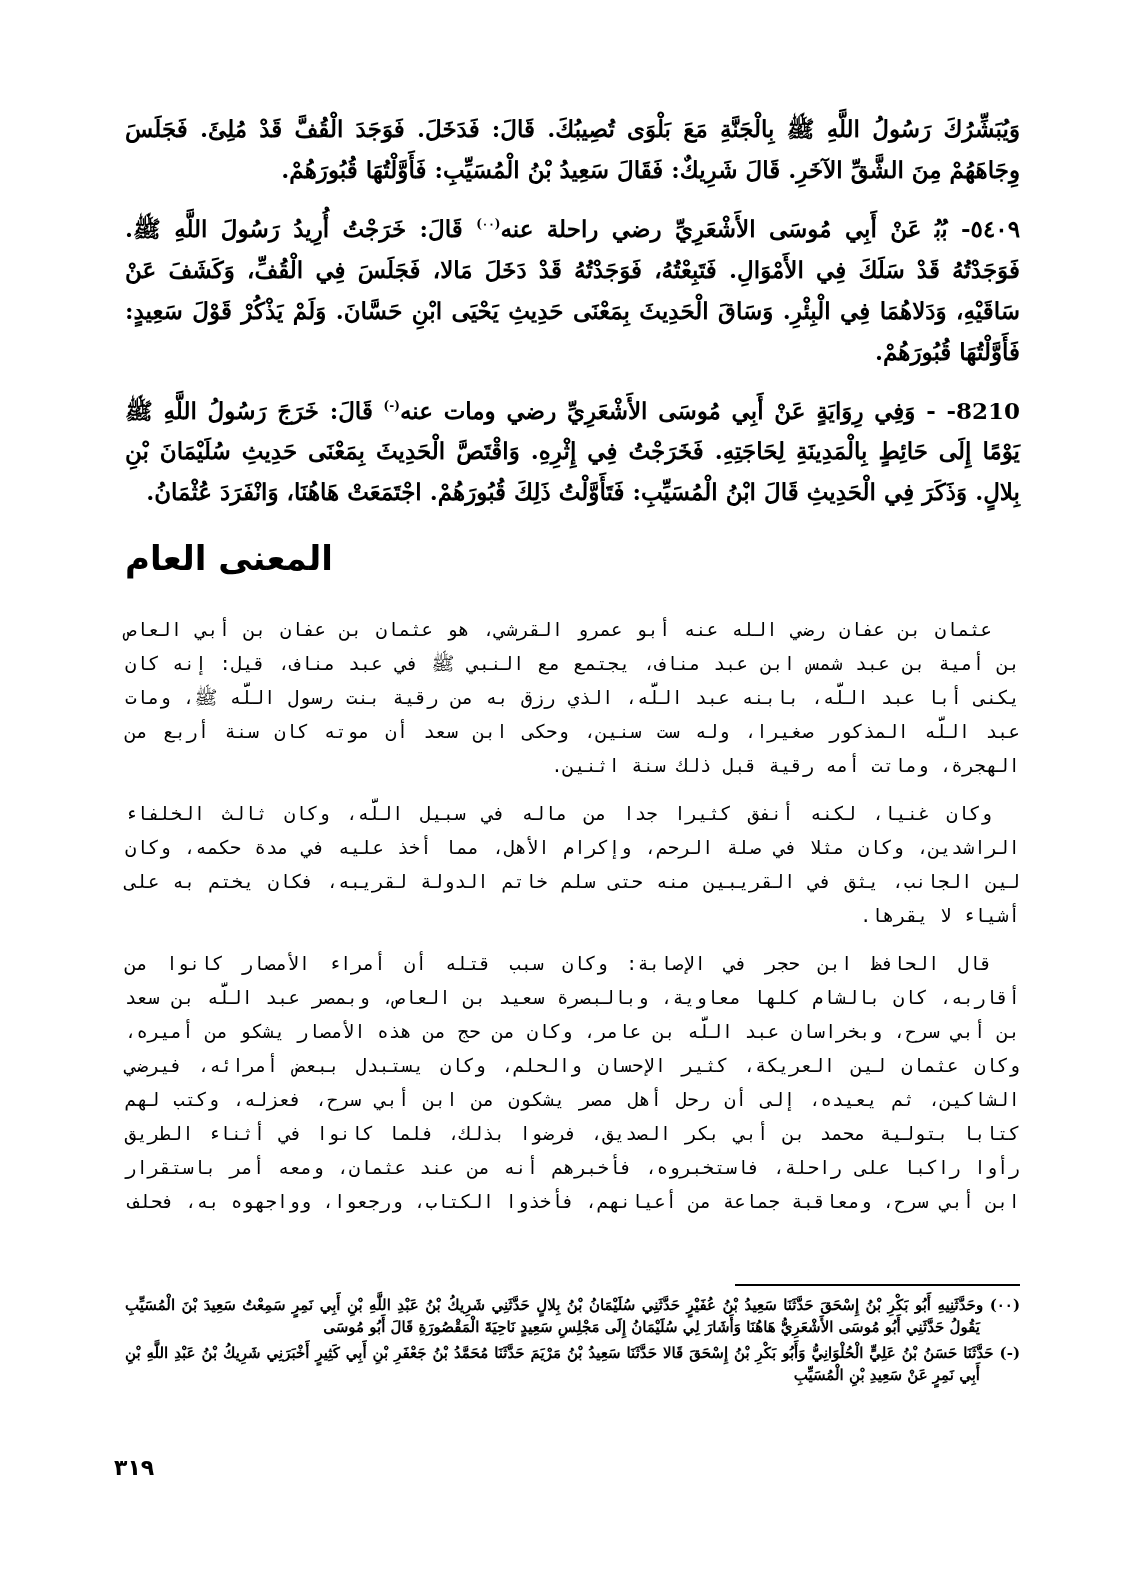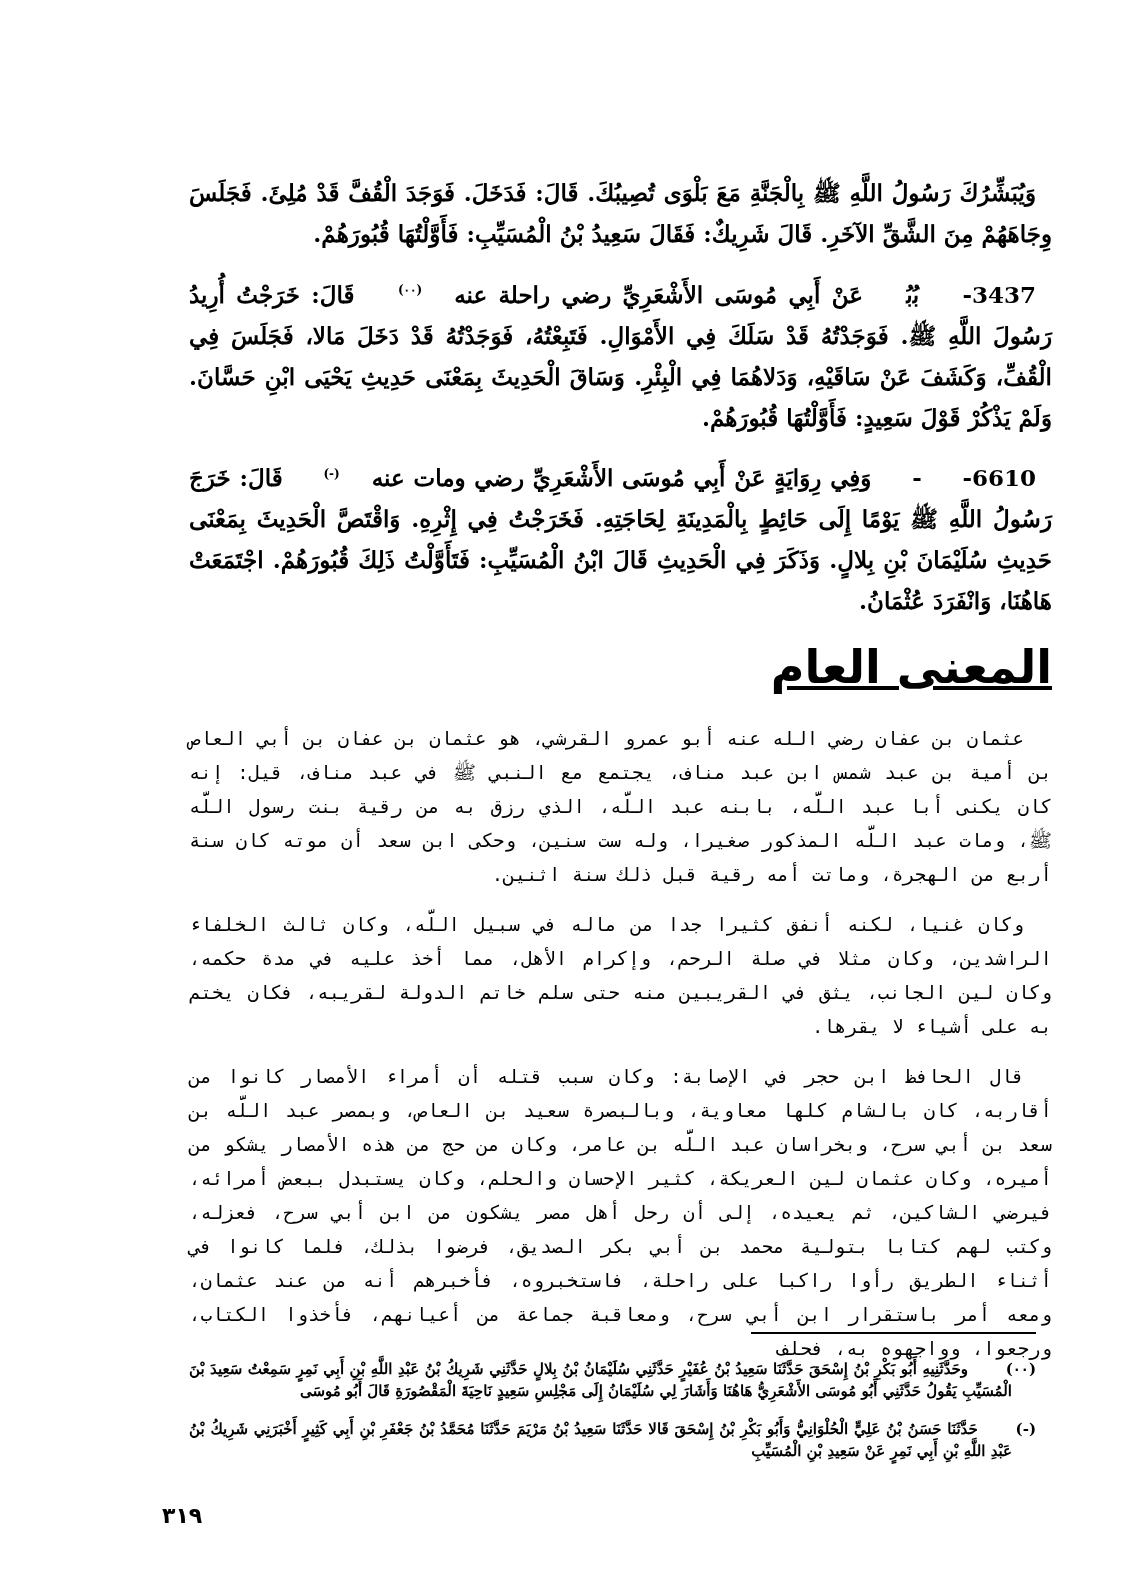--- a/index.html
+++ b/index.html
@@ -1,15 +1,15 @@
 <!DOCTYPE html>
 <html><head>
 <meta charset="utf-8">
 <style>
-  * { box-sizing: border-box; margin: 16px; padding: 0; }
+  * { box-sizing: border-box; margin: 0; padding: 0; }
   html, body { width: 1133px; height: 1574px; background: #ffffff; }
   body {
     position: relative;
     font-family: "DejaVu Sans", sans-serif;
     color: #000000;
     overflow: hidden;
   }
   .page {
     position: absolute;
     left: 125px;
@@ -24,26 +24,25 @@
     line-height: 41px;
     text-align: justify;
     text-align-last: right;
     margin-bottom: 14px;
   }
   .hadith .num { font-weight: bold; }
   .hadith sup { font-size: 12px; vertical-align: super; }
   .section-title {
     font-family: "DejaVu Sans", sans-serif;
     font-weight: bold;
-    font-size: 46px;
-    text-align: right;
+    font-size: 34px;
+    text-align: left;
     margin-top: 22px;
     margin-bottom: 32px;
     line-height: 48px;
-    text-decoration: underline;
   }
   .body-para {
     font-family: Liberation Mono, monospace;
     font-size: 19px;
     line-height: 34px;
     text-align: justify;
     text-align-last: right;
     text-indent: 28px;
     margin-bottom: 14px;
   }
@@ -86,28 +85,28 @@
 </head>
 <body>
 
 <div class="page">
 
   <p class="hadith">
     <span>وَيُبَشِّرُكَ رَسُولُ اللَّهِ ﷺ بِالْجَنَّةِ مَعَ بَلْوَى تُصِيبُكَ. قَالَ: فَدَخَلَ. فَوَجَدَ الْقُفَّ قَدْ مُلِئَ. فَجَلَسَ وِجَاهَهُمْ مِنَ الشَّقِّ الآخَرِ. قَالَ شَرِيكٌ: فَقَالَ سَعِيدُ بْنُ الْمُسَيِّبِ: فَأَوَّلْتُهَا قُبُورَهُمْ.</span>
   </p>
 
   <p class="hadith">
-    <span class="num">3437-</span>
+    <span class="num">٥٤٠٩-</span>
     <span>ﺑُﺑُ</span>
     <span>عَنْ أَبِي مُوسَى الأَشْعَرِيِّ رضي راحلة عنه</span><sup>(٠٠)</sup>
     <span>قَالَ: خَرَجْتُ أُرِيدُ رَسُولَ اللَّهِ ﷺ. فَوَجَدْتُهُ قَدْ سَلَكَ فِي الأَمْوَالِ. فَتَبِعْتُهُ، فَوَجَدْتُهُ قَدْ دَخَلَ مَالا، فَجَلَسَ فِي الْقُفِّ، وَكَشَفَ عَنْ سَاقَيْهِ، وَدَلاهُمَا فِي الْبِئْرِ. وَسَاقَ الْحَدِيثَ بِمَعْنَى حَدِيثِ يَحْيَى ابْنِ حَسَّانَ. وَلَمْ يَذْكُرْ قَوْلَ سَعِيدٍ: فَأَوَّلْتُهَا قُبُورَهُمْ.</span>
   </p>
 
   <p class="hadith">
-    <span class="num">6610-</span>
+    <span class="num">8210-</span>
     <span>-</span>
     <span>وَفِي رِوَايَةٍ عَنْ أَبِي مُوسَى الأَشْعَرِيِّ رضي ومات عنه</span><sup>(-)</sup>
     <span>قَالَ: خَرَجَ رَسُولُ اللَّهِ ﷺ يَوْمًا إِلَى حَائِطٍ بِالْمَدِينَةِ لِحَاجَتِهِ. فَخَرَجْتُ فِي إِثْرِهِ. وَاقْتَصَّ الْحَدِيثَ بِمَعْنَى حَدِيثِ سُلَيْمَانَ بْنِ بِلالٍ. وَذَكَرَ فِي الْحَدِيثِ قَالَ ابْنُ الْمُسَيِّبِ: فَتَأَوَّلْتُ ذَلِكَ قُبُورَهُمْ. اجْتَمَعَتْ هَاهُنَا، وَانْفَرَدَ عُثْمَانُ.</span>
   </p>
 
   <h2 class="section-title">المعنى العام</h2>
 
   <p class="body-para">عثمان بن عفان رضي الله عنه أبو عمرو القرشي، هو عثمان بن عفان بن أبي العاص بن أمية بن عبد شمس ابن عبد مناف، يجتمع مع النبي ﷺ في عبد مناف، قيل: إنه كان يكنى أبا عبد اللَّه، بابنه عبد اللَّه، الذي رزق به من رقية بنت رسول اللَّه ﷺ، ومات عبد اللَّه المذكور صغيرا، وله ست سنين، وحكى ابن سعد أن موته كان سنة أربع من الهجرة، وماتت أمه رقية قبل ذلك سنة اثنين.</p>
   <p class="body-para">وكان غنيا، لكنه أنفق كثيرا جدا من ماله في سبيل اللَّه، وكان ثالث الخلفاء الراشدين، وكان مثلا في صلة الرحم، وإكرام الأهل، مما أخذ عليه في مدة حكمه، وكان لين الجانب، يثق في القريبين منه حتى سلم خاتم الدولة لقريبه، فكان يختم به على أشياء لا يقرها.</p>
   <p class="body-para">قال الحافظ ابن حجر في الإصابة: وكان سبب قتله أن أمراء الأمصار كانوا من أقاربه، كان بالشام كلها معاوية، وبالبصرة سعيد بن العاص، وبمصر عبد اللَّه بن سعد بن أبي سرح، وبخراسان عبد اللَّه بن عامر، وكان من حج من هذه الأمصار يشكو من أميره، وكان عثمان لين العريكة، كثير الإحسان والحلم، وكان يستبدل ببعض أمرائه، فيرضي الشاكين، ثم يعيده، إلى أن رحل أهل مصر يشكون من ابن أبي سرح، فعزله، وكتب لهم كتابا بتولية محمد بن أبي بكر الصديق، فرضوا بذلك، فلما كانوا في أثناء الطريق رأوا راكبا على راحلة، فاستخبروه، فأخبرهم أنه من عند عثمان، ومعه أمر باستقرار ابن أبي سرح، ومعاقبة جماعة من أعيانهم، فأخذوا الكتاب، ورجعوا، وواجهوه به، فحلف</p>

